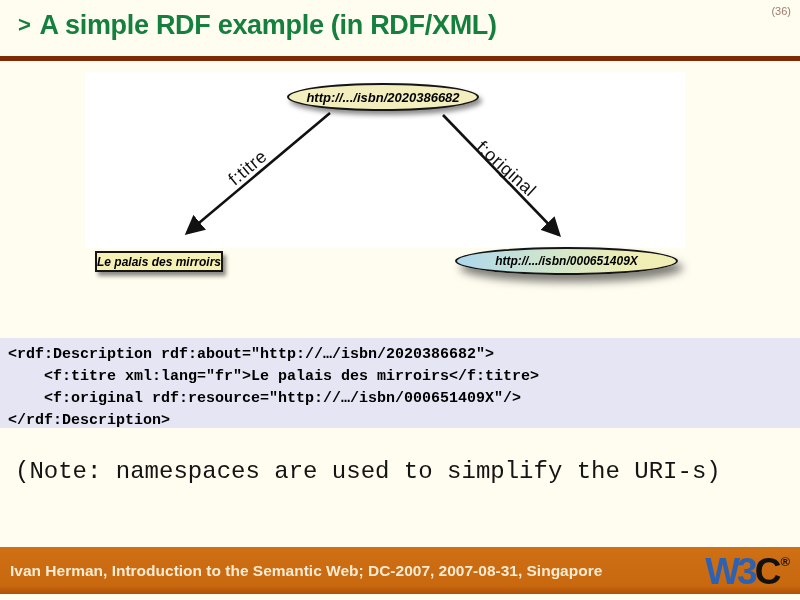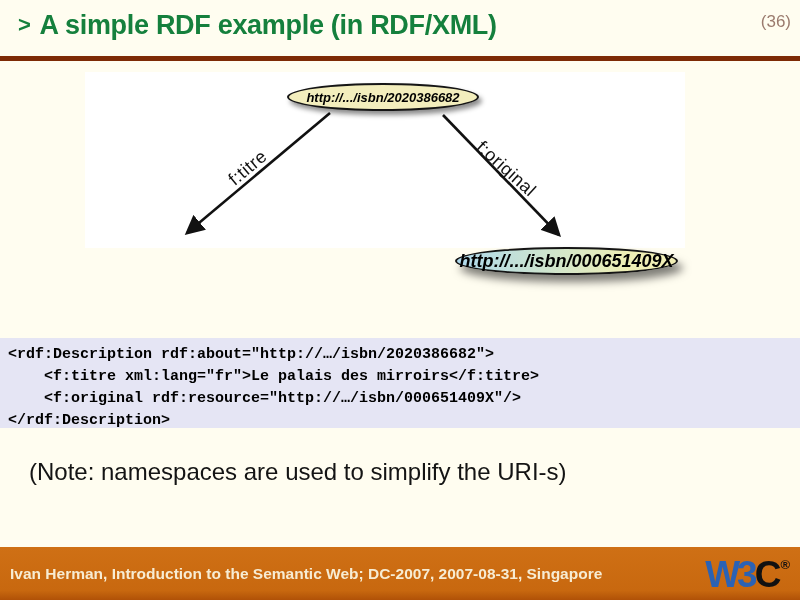--- a/index.html
+++ b/index.html
@@ -3,22 +3,22 @@
 <meta charset="utf-8">
 <style>
   * { margin:0; padding:0; box-sizing:border-box; }
   html,body { background:#888; }
   .slide {
     position:relative; width:800px; height:600px; margin:0 auto;
     background:#fffdf0; overflow:hidden;
     font-family:"Liberation Sans", sans-serif;
   }
   .pagenum {
-    position:absolute; top:12px; right:9px;
-    font-size:17px; color:#9b7b6e;
+    position:absolute; top:5px; right:9px;
+    font-size:11px; color:#9b7b6e;
   }
   .title {
     position:absolute; top:10px; left:18px;
     font-size:27px; font-weight:bold; color:#15803d;
     letter-spacing:-0.3px; white-space:nowrap;
   }
   .title .marker { font-size:22px; margin-right:9px; vertical-align:2px; }
   .rule {
     position:absolute; top:56px; left:0; width:800px; height:5px;
     background:#7d2a05;
@@ -37,21 +37,21 @@
     border:2px solid #151515; border-radius:50%;
   }
   .node-top {
     left:202px; top:11px; width:192px; height:28px;
     background:#f3eebd; font-size:13px;
     box-shadow:3px 4px 5px rgba(0,0,0,0.45);
   }
   .node-right {
     left:370px; top:175px; width:223px; height:28px;
     background:linear-gradient(90deg,#aed8ec 0%,#cfe5cd 42%,#eeeeb4 78%,#f2efb6 100%);
-    font-size:18px;
+    font-size:12px;
     box-shadow:5px 7px 9px rgba(0,0,0,0.5);
   }
   .node-left {
     left:10px; top:179px; width:128px; height:21px;
     background:#f5f0b4; border:2px solid #151515; font-size:12px;
     box-shadow:3px 4px 4px rgba(0,0,0,0.45);
   }
   .edge-label {
     position:absolute; font-size:18px; color:#111; white-space:nowrap;
     letter-spacing:0.5px;
@@ -64,26 +64,26 @@
     background:#e5e5f4;
   }
   .codeblock pre {
     margin:0; padding:6px 8px 0 8px;
     font-family:"Liberation Mono", monospace;
     font-weight:bold; font-size:15px; line-height:22px; color:#000;
     white-space:pre;
   }
   
   .note {
-    position:absolute; left:29px; top:458px;
-    font-size:24px; color:#141414; white-space:nowrap;
+    position:absolute; left:15px; top:458px;
+    font-size:24px; color:#141414; white-space:nowrap;font-family:Liberation Mono, monospace;
   }
   
   .footer {
-    position:absolute; left:0; top:547px; width:800px; height:53px;
+    position:absolute; left:0; top:547px; width:800px; height:47px;
     background:linear-gradient(180deg,#cf7015 0%,#c8680f 82%,#b05107 100%);
   }
   .footer-text {
     position:absolute; left:10px; top:50%; transform:translateY(-50%);
     font-weight:bold; font-size:15.5px; color:#f7ecd3; white-space:nowrap;
   }
   .w3c-logo {
     position:absolute; right:10px; top:50%; transform:translateY(-50%);
     font-weight:bold; font-size:37px; letter-spacing:-3px;
     line-height:1; white-space:nowrap;
@@ -118,20 +118,21 @@
       <line x1="245" y1="41" x2="102" y2="161" stroke="#111" stroke-width="2.6" marker-end="url(#arrhead)"></line>
       <line x1="358" y1="43" x2="474" y2="163" stroke="#111" stroke-width="2.6" marker-end="url(#arrhead)"></line>
     </svg>
 
     <div class="node node-ellipse node-top">http://.../isbn/2020386682</div>
 
     <div class="edge-label edge-label-left">f:titre</div>
 
     <div class="edge-label edge-label-right">f:original</div>
 
+    <div class="node node-left">Le palais des mirroirs</div>
 
     <div class="node node-ellipse node-right">http://.../isbn/000651409X</div>
   </div>
 
   <div class="codeblock">
     <pre>&lt;rdf:Description rdf:about="http://…/isbn/2020386682"&gt;
     &lt;f:titre xml:lang="fr"&gt;Le palais des mirroirs&lt;/f:titre&gt;
     &lt;f:original rdf:resource="http://…/isbn/000651409X"/&gt;
 &lt;/rdf:Description&gt;</pre>
   </div>

